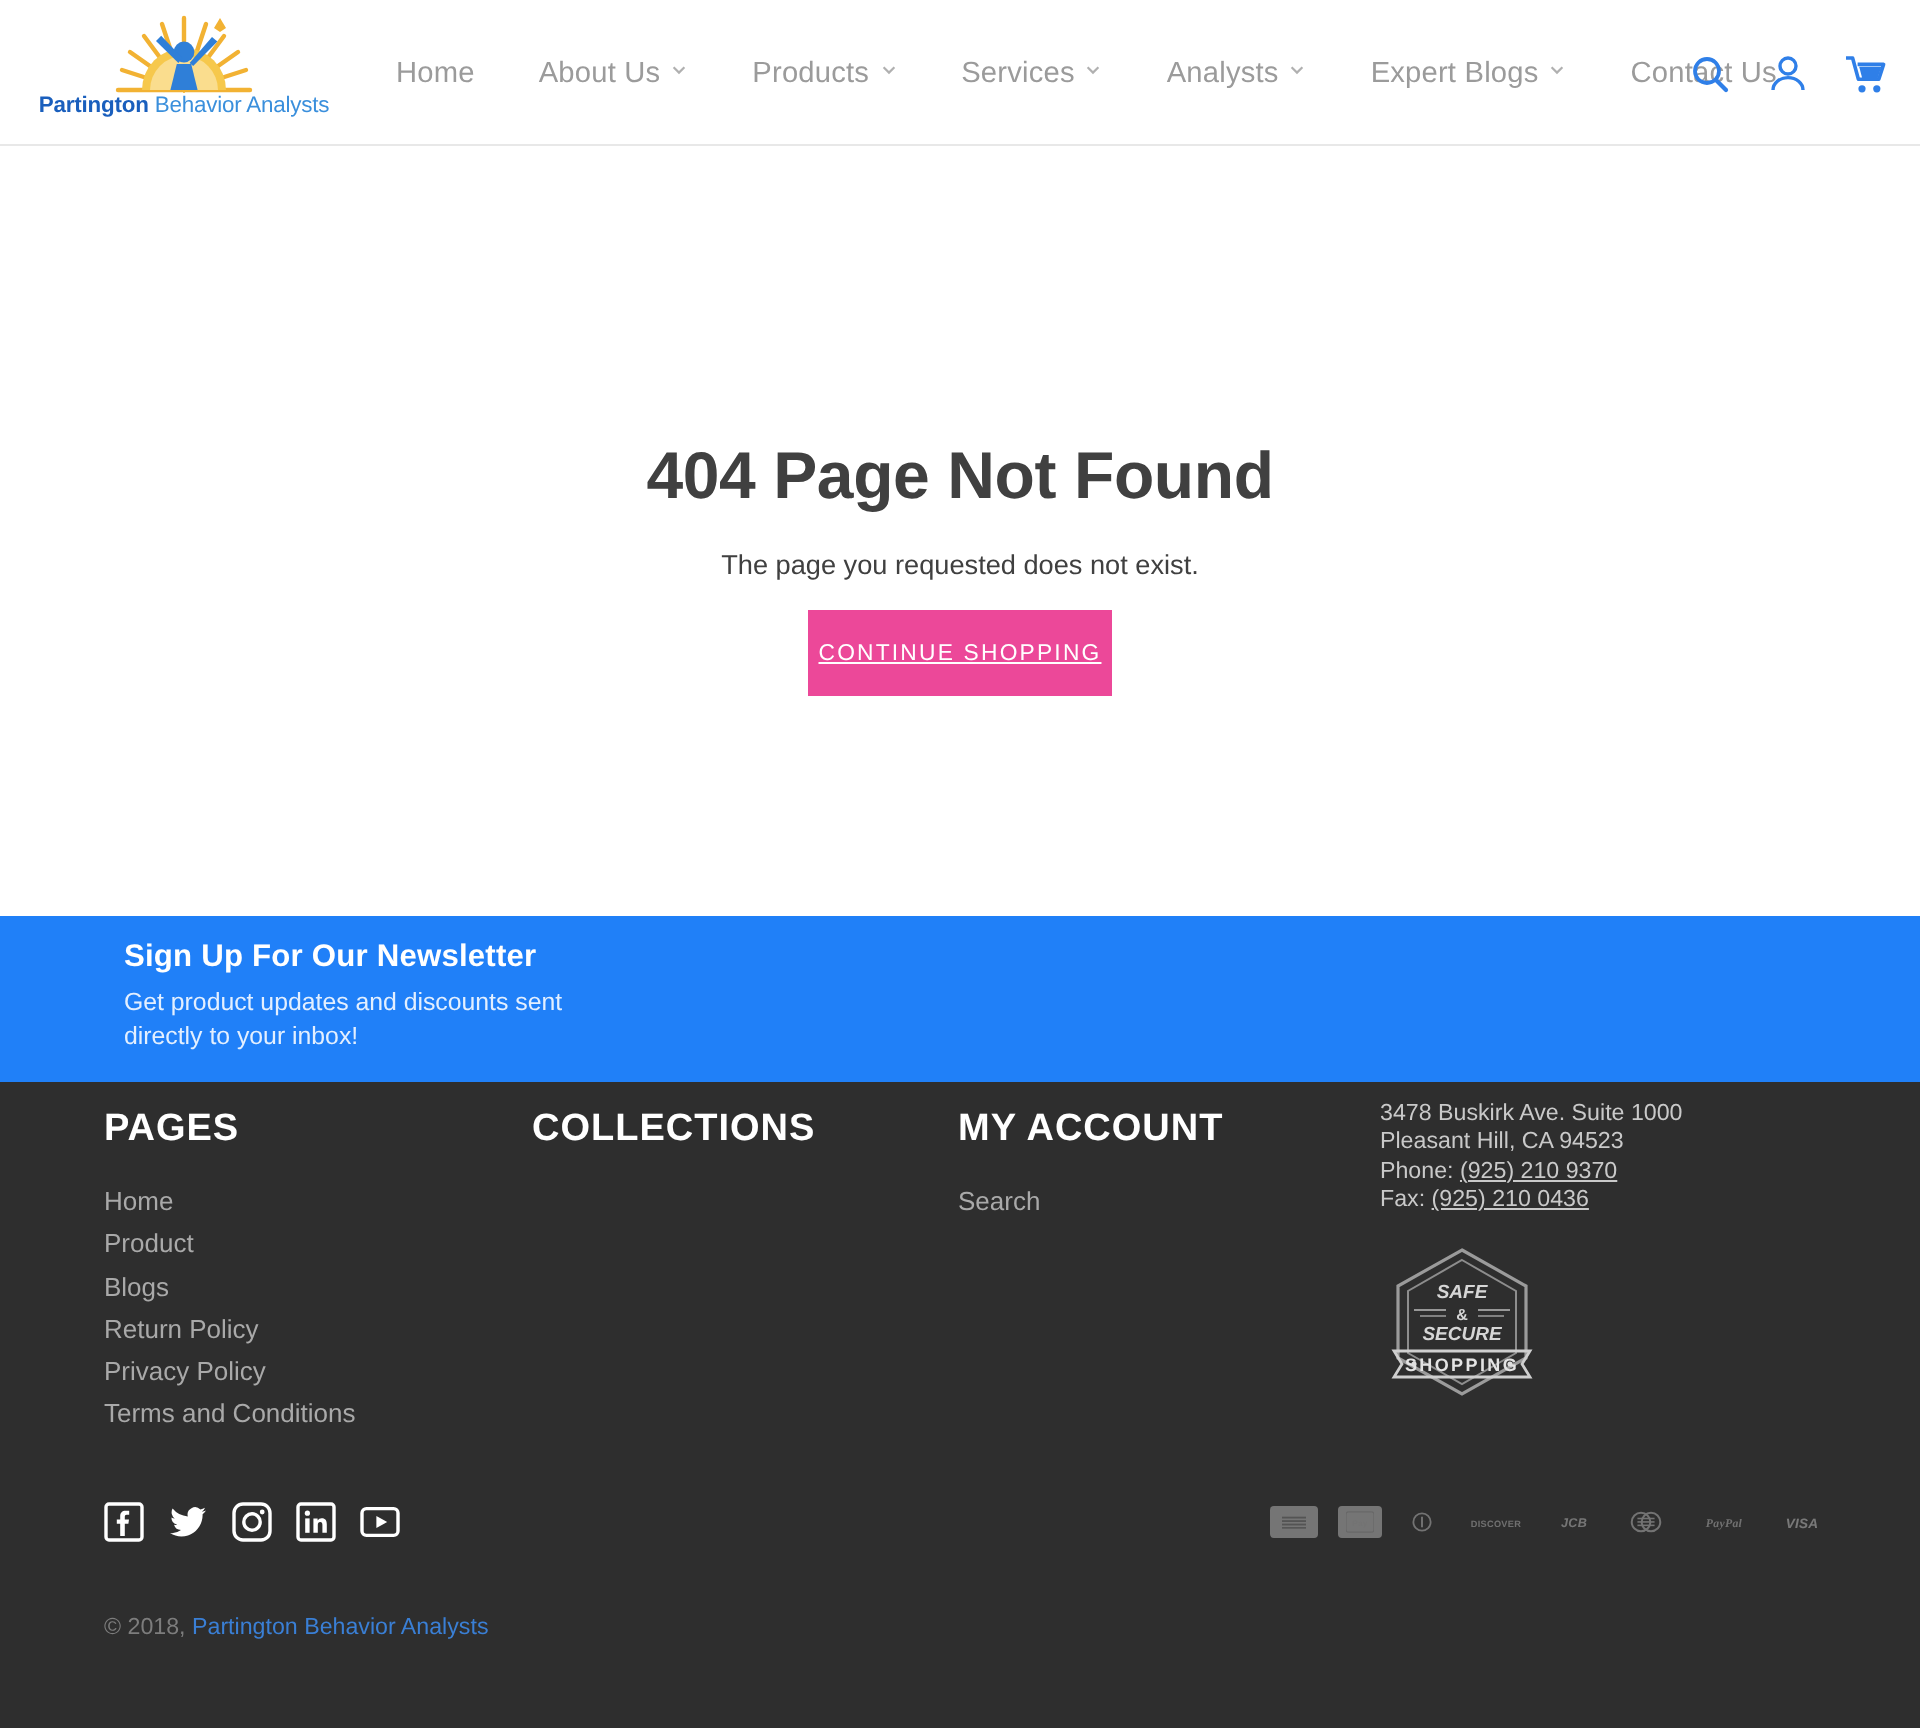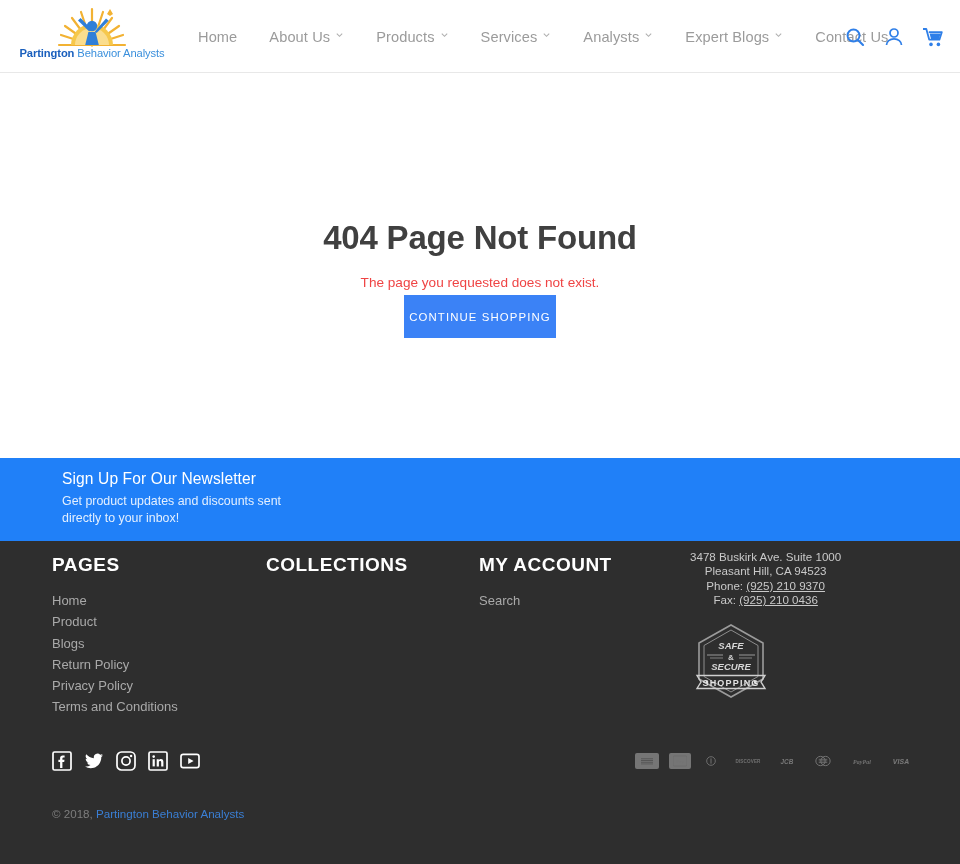--- a/index.html
+++ b/index.html
@@ -80,43 +80,44 @@
   .err-title {
     margin-top: 146px;
     font-size: 33px;
     font-weight: bold;
     color: #404040;
     letter-spacing: -0.2px;
   }
   .err-sub {
     margin-top: 18px;
     font-size: 13.6px;
-    color: #ef4444;
+    color: #404040;
   }
   .cta-button {
-    margin-top: 5px;
+    margin-top: 15px;
     width: 152px; height: 43px;
-    background: #3b82f6;
+    background: #ec4899;
     color: #ffffff;
     border: none;
     font-size: 11.4px;
     letter-spacing: 1.1px;
     font-family: "Liberation Sans", sans-serif;
     cursor: pointer;
+    text-decoration: underline;
   }
 
   
   .newsletter {
     height: 83px;
     background: #2080f8;
     position: relative;
   }
   .nl-text { position: absolute; left: 62px; top: 12px; }
   .nl-title {
-    font-size: 15.6px; font-weight: normal; color: #ffffff;
+    font-size: 15.6px; font-weight: bold; color: #ffffff;
     letter-spacing: 0.1px;
   }
   .nl-desc {
     margin-top: 5px;
     font-size: 12.4px; color: #e3efff;
     line-height: 17px; max-width: 240px;
   }
 
   
   .site-footer {
@@ -144,21 +145,20 @@
     cursor: pointer;
     white-space: nowrap;
   }
 
   .addr {
     position: absolute; left: 690px; top: 9px;
     font-size: 11.6px;
     color: #c9c9c9;
     line-height: 14.4px;
     white-space: nowrap;
-    text-align: center;
   }
   .addr a { color: #c9c9c9; text-decoration: underline; }
 
   .badge-wrap {
     position: absolute; left: 692px; top: 622px - 541px;
     width: 78px; height: 78px;
   }
 
   .social {
     position: absolute; left: 52px; top: 210px;

